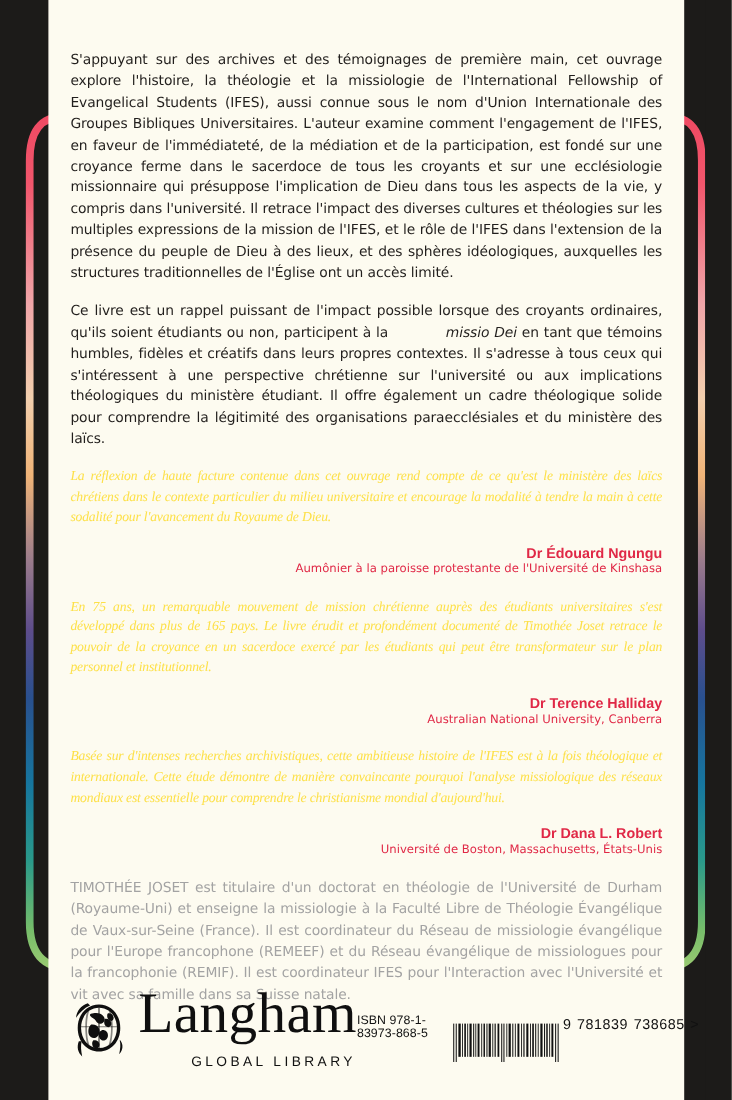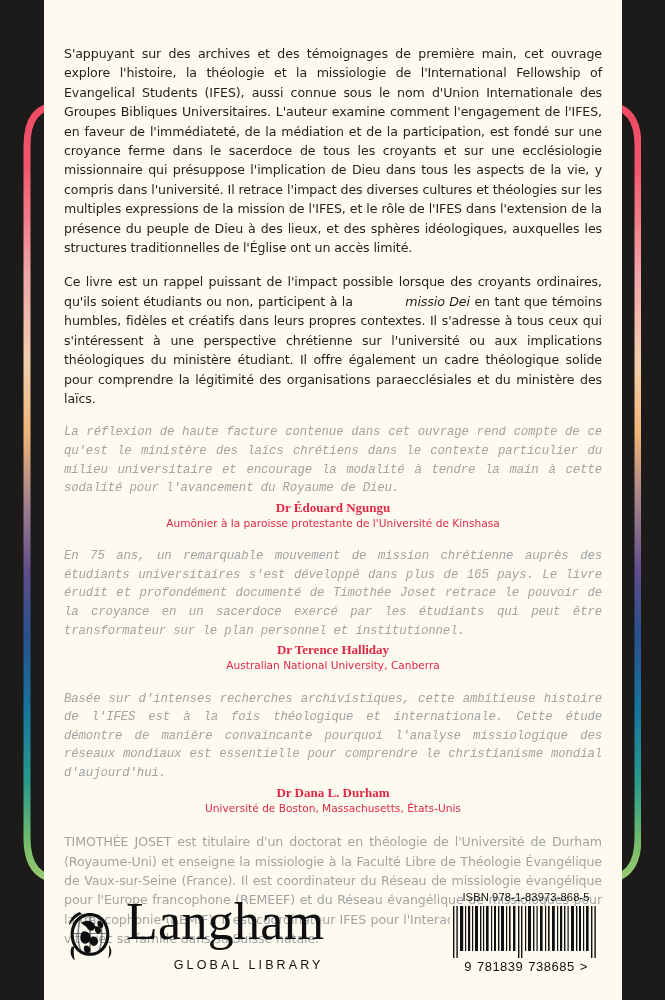--- a/index.html
+++ b/index.html
@@ -58,42 +58,42 @@
     text-align: justify;
     margin-bottom: 15px;
     letter-spacing: -0.1px;
   }
   p.body-para .ital { font-style: italic; margin-left: 48px; }
 
   
   .endorsement { margin-bottom: 17px; }
 
   .endorsement-quote {
-    font-family: Liberation Mono, monospace;
+    font-family: Liberation Serif, serif;
     font-style: italic;
     font-size: 12.4px;
     line-height: 18.6px;
-    color: #a3a3a3;
+    color: #fde047;
     text-align: justify;
     letter-spacing: -0.15px;
   }
   .endorsement-name {
-    font-family: Liberation Serif, serif;
+    font-family: Liberation Sans, sans-serif;
     font-weight: bold;
     font-size: 13px;
     color: #e02846;
-    text-align: center;
-    margin-top: 2px;
+    text-align: right;
+    margin-top: 16px;
   }
   .endorsement-aff {
     font-family: "DejaVu Sans", sans-serif;
     font-size: 10.6px;
     line-height: 14.5px;
     color: #e02846;
-    text-align: center;
+    text-align: right;
   }
 
   
   .author-bio {
     font-family: "DejaVu Sans", sans-serif;
     font-size: 12.6px;
     line-height: 19.4px;
     color: #a3a3a3;
     text-align: justify;
     letter-spacing: -0.1px;
@@ -132,22 +132,22 @@
     font-size: 12.5px;
     letter-spacing: 3.1px;
     color: #111;
     text-align: right;
     margin-top: 16px;
     margin-right: 1px;
   }
 
   .barcode-block {
     display: flex;
-    flex-direction: column;
-    align-items: center;
+    flex-direction: row;
+    align-items: flex-start;
     margin-bottom: 4px;
   }
   .isbn-text {
     font-family: "Liberation Sans", sans-serif;
     font-size: 11.2px;
     color: #111;
     margin-bottom: 3px;
     letter-spacing: 0.1px;
   }
   .barcode-bars { display: block; }
@@ -220,21 +220,21 @@
     </div>
 
     <div class="endorsement">
       <div class="endorsement-quote">En 75 ans, un remarquable mouvement de mission chrétienne auprès des étudiants universitaires s'est développé dans plus de 165 pays. Le livre érudit et profondément documenté de Timothée Joset retrace le pouvoir de la croyance en un sacerdoce exercé par les étudiants qui peut être transformateur sur le plan personnel et institutionnel.</div>
       <div class="endorsement-name">Dr Terence Halliday</div>
       <div class="endorsement-aff">Australian National University, Canberra</div>
     </div>
 
     <div class="endorsement">
       <div class="endorsement-quote">Basée sur d'intenses recherches archivistiques, cette ambitieuse histoire de l'IFES est à la fois théologique et internationale. Cette étude démontre de manière convaincante pourquoi l'analyse missiologique des réseaux mondiaux est essentielle pour comprendre le christianisme mondial d'aujourd'hui.</div>
-      <div class="endorsement-name">Dr Dana L. Durham</div>
+      <div class="endorsement-name">Dr Dana L. Robert</div>
       <div class="endorsement-aff">Université de Boston, Massachusetts, États-Unis</div>
     </div>
 
     <p class="author-bio">TIMOTHÉE JOSET est titulaire d'un doctorat en théologie de l'Université de Durham (Royaume-Uni) et enseigne la missiologie à la Faculté Libre de Théologie Évangélique de Vaux-sur-Seine (France). Il est coordinateur du Réseau de missiologie évangélique pour l'Europe francophone (REMEEF) et du Réseau évangélique de missiologues pour la francophonie (REMIF). Il est coordinateur IFES pour l'Interaction avec l'Université et vit avec sa famille dans sa Suisse natale.</p>
   </div>
 
   <div class="footer">
 
     <div class="logo-block">
       <svg class="globe-mark" viewBox="0 0 100 110" xmlns="http://www.w3.org/2000/svg" aria-hidden="true">

